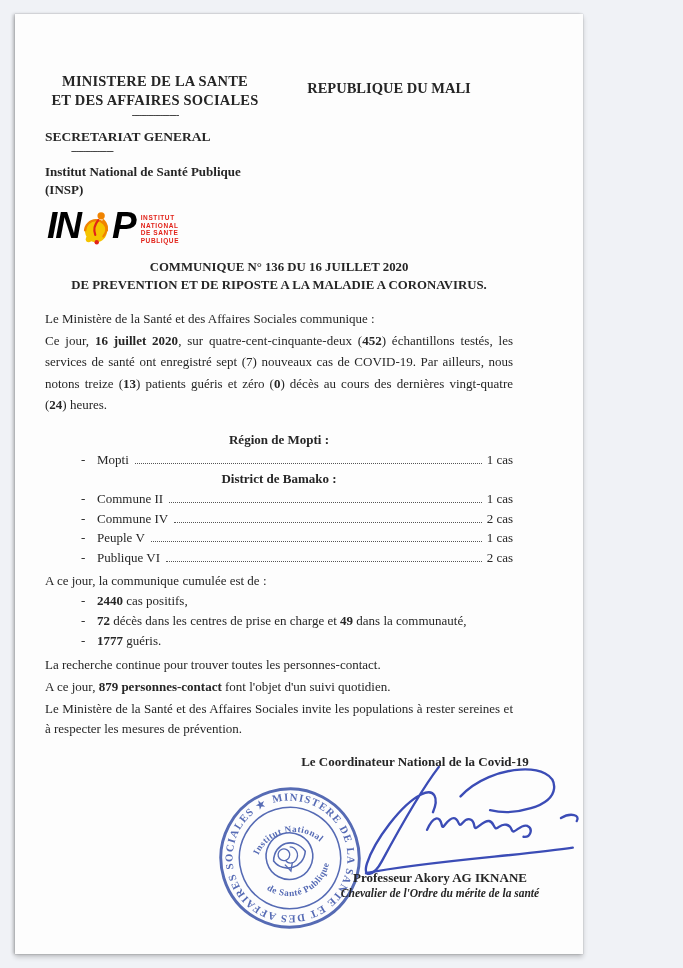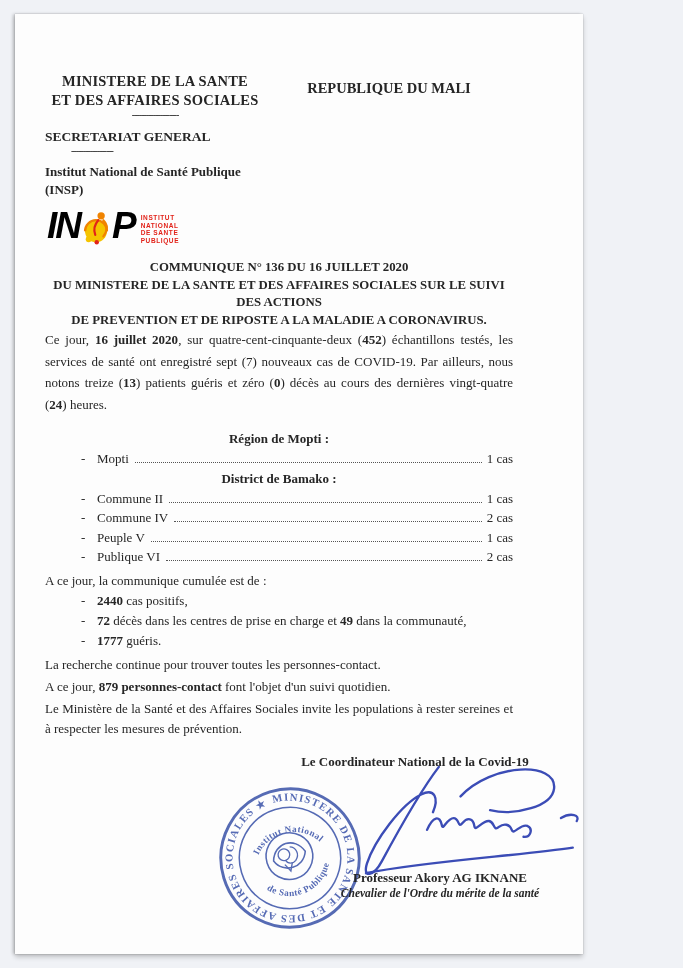--- a/index.html
+++ b/index.html
@@ -98,24 +98,24 @@
       <div class="logo-caption">
         <div>INSTITUT</div>
         <div>NATIONAL</div>
         <div>DE SANTE</div>
         <div>PUBLIQUE</div>
       </div>
     </div>
 
     <div class="title">
       <div>COMMUNIQUE N° 136 DU 16 JUILLET 2020</div>
-      <div>DU MINISTERE DE LA SANTE ET DES AFFAIRES SOCIALES SUR LE SUIVI DES ACTIONS</div>
       <div>DE PREVENTION ET DE RIPOSTE A LA MALADIE A CORONAVIRUS.</div>
     </div>
 
+    <div class="para intro">Le Ministère de la Santé et des Affaires Sociales communique :</div>
     <div class="para report"><span>Ce jour, </span><span class="b">16 juillet 2020</span><span>, sur quatre-cent-cinquante-deux (</span><span class="b">452</span><span>) échantillons testés, les services de santé ont enregistré sept (7) nouveaux cas de COVID-19. Par ailleurs, nous notons treize (</span><span class="b">13</span><span>) patients guéris et zéro (</span><span class="b">0</span><span>) décès au cours des dernières vingt-quatre (</span><span class="b">24</span><span>) heures.</span></div>
 
     <div class="list-section">
       <div class="list-heading">Région de Mopti :</div>
       <div class="case-row">
         <span class="marker">-</span>
         <span>Mopti</span>
         <span class="dots"></span>
         <span class="case-value">1 cas</span>
       </div>

